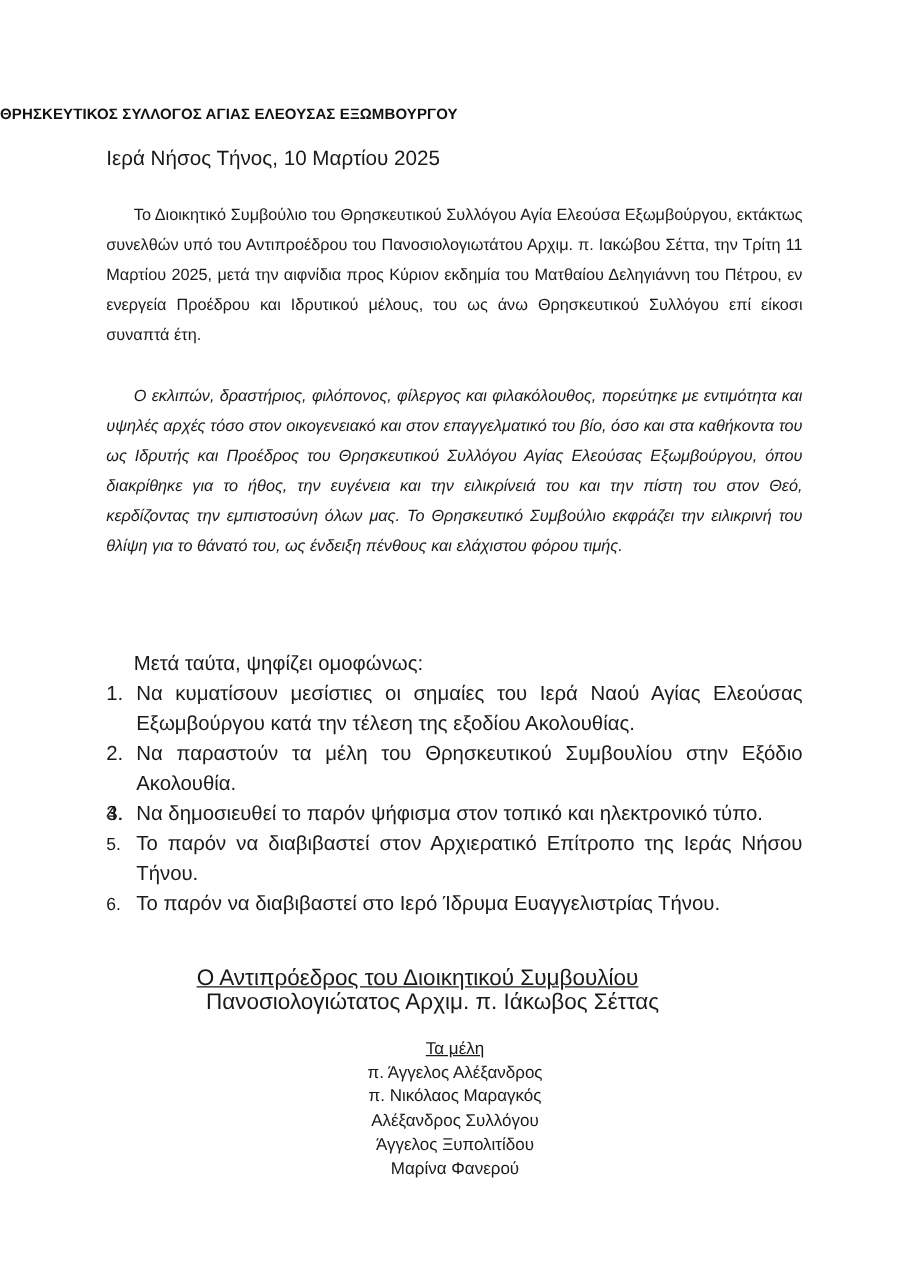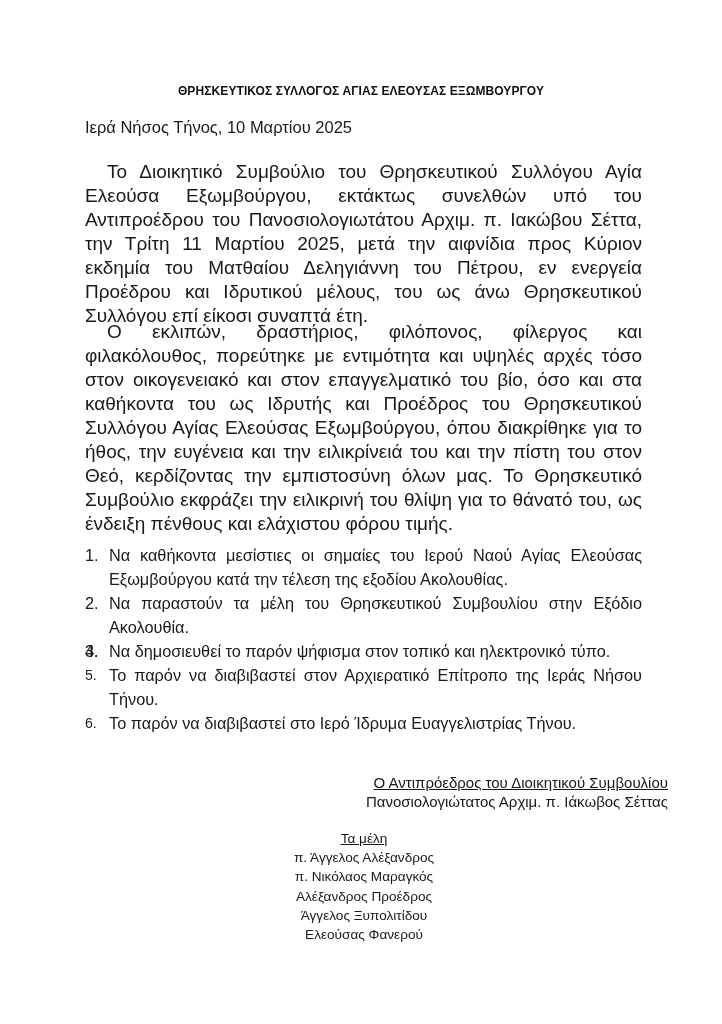--- a/index.html
+++ b/index.html
@@ -21,44 +21,44 @@
       top: 0;
       width: 722px;
       height: 1024px;
       background: #ffffff;
     }
     .heading {
       position: absolute;
       top: 84px;
       left: 0;
       width: 722px;
-      text-align: center;
+      text-align: left;
       font-size: 12px;
       font-weight: bold;
       letter-spacing: 0.1px;
       color: #111;
     }
     .place-date {
       position: absolute;
       top: 118px;
       left: 85px;
       font-size: 16.5px;
       color: #1a1a1a;
     }
     .body-text {
       position: absolute;
       left: 85px;
       width: 557px;
-      font-size: 19px;
+      font-size: 13px;
       line-height: 24px;
       text-align: justify;
       color: #1a1a1a;
     }
     .p1 { top: 160px; }
-    .p2 { top: 320px; }
+    .p2 { top: 305px; font-style: italic; }
     .indent { text-indent: 22px; display: block; }
     .resolution-intro {
       position: absolute;
       top: 519px;
       left: 107px;
       font-size: 16.3px;
       line-height: 24px;
       color: #1a1a1a;
     }
     .res-list {
@@ -82,22 +82,22 @@
       position: absolute;
       left: 0;
       top: 0;
       width: 22px;
     }
     .res-num.small { font-size: 14px; }
     .signature {
       position: absolute;
       left: 0;
       width: 668px;
-      text-align: right;
-      font-size: 15px;
+      text-align: center;
+      font-size: 18px;
       line-height: 19px;
       color: #1a1a1a;
     }
     .sig-title {
       top: 773px;
       text-decoration: underline;
     }
     .sig-name {
       top: 792px;
       padding-left: 24px;
@@ -127,25 +127,26 @@
   <div class="place-date">Ιερά Νήσος Τήνος, 10 Μαρτίου 2025</div>
 
   <div class="body-text p1">
     <span class="indent">Το Διοικητικό Συμβούλιο του Θρησκευτικού Συλλόγου Αγία Ελεούσα Εξωμβούργου, εκτάκτως συνελθών υπό του Αντιπροέδρου του Πανοσιολογιωτάτου Αρχιμ. π. Ιακώβου Σέττα, την Τρίτη 11 Μαρτίου 2025, μετά την αιφνίδια προς Κύριον εκδημία του Ματθαίου Δεληγιάννη του Πέτρου, εν ενεργεία Προέδρου και Ιδρυτικού μέλους, του ως άνω Θρησκευτικού Συλλόγου επί είκοσι συναπτά έτη.</span>
   </div>
 
   <div class="body-text p2">
     <span class="indent">Ο εκλιπών, δραστήριος, φιλόπονος, φίλεργος και φιλακόλουθος, πορεύτηκε με εντιμότητα και υψηλές αρχές τόσο στον οικογενειακό και στον επαγγελματικό του βίο, όσο και στα καθήκοντα του ως Ιδρυτής και Προέδρος του Θρησκευτικού Συλλόγου Αγίας Ελεούσας Εξωμβούργου, όπου διακρίθηκε για το ήθος, την ευγένεια και την ειλικρίνειά του και την πίστη του στον Θεό, κερδίζοντας την εμπιστοσύνη όλων μας. Το Θρησκευτικό Συμβούλιο εκφράζει την ειλικρινή του θλίψη για το θάνατό του, ως ένδειξη πένθους και ελάχιστου φόρου τιμής.</span>
   </div>
 
+  <div class="resolution-intro">Μετά ταύτα, ψηφίζει ομοφώνως:</div>
 
   <ol class="res-list">
     <li class="res-item">
       <span class="res-num">1.</span>
-      <span>Να καθήκοντα μεσίστιες οι σημαίες του Ιερού Ναού Αγίας Ελεούσας Εξωμβούργου κατά την τέλεση της εξοδίου Ακολουθίας.</span>
+      <span>Να κυματίσουν μεσίστιες οι σημαίες του Ιερά Ναού Αγίας Ελεούσας Εξωμβούργου κατά την τέλεση της εξοδίου Ακολουθίας.</span>
     </li>
     <li class="res-item">
       <span class="res-num">2.</span>
       <span>Να παραστούν τα μέλη του Θρησκευτικού Συμβουλίου στην Εξόδιο Ακολουθία.</span>
     </li>
     <li class="res-item">
       <span class="res-num">3.</span>
     </li>
     <li class="res-item">
       <span class="res-num">4.</span>
@@ -161,18 +162,18 @@
     </li>
   </ol>
 
   <div class="signature sig-title">Ο Αντιπρόεδρος του Διοικητικού Συμβουλίου</div>
   <div class="signature sig-name">Πανοσιολογιώτατος Αρχιμ. π. Ιάκωβος Σέττας</div>
 
   <div class="members">
     <div class="members-title">Τα μέλη</div>
     <div>π. Άγγελος Αλέξανδρος</div>
     <div>π. Νικόλαος Μαραγκός</div>
-    <div>Αλέξανδρος Προέδρος</div>
+    <div>Αλέξανδρος Συλλόγου</div>
     <div>Άγγελος Ξυπολιτίδου</div>
-    <div>Ελεούσας Φανερού</div>
+    <div>Μαρίνα Φανερού</div>
   </div>
 
 </div>
 
 </body></html>

